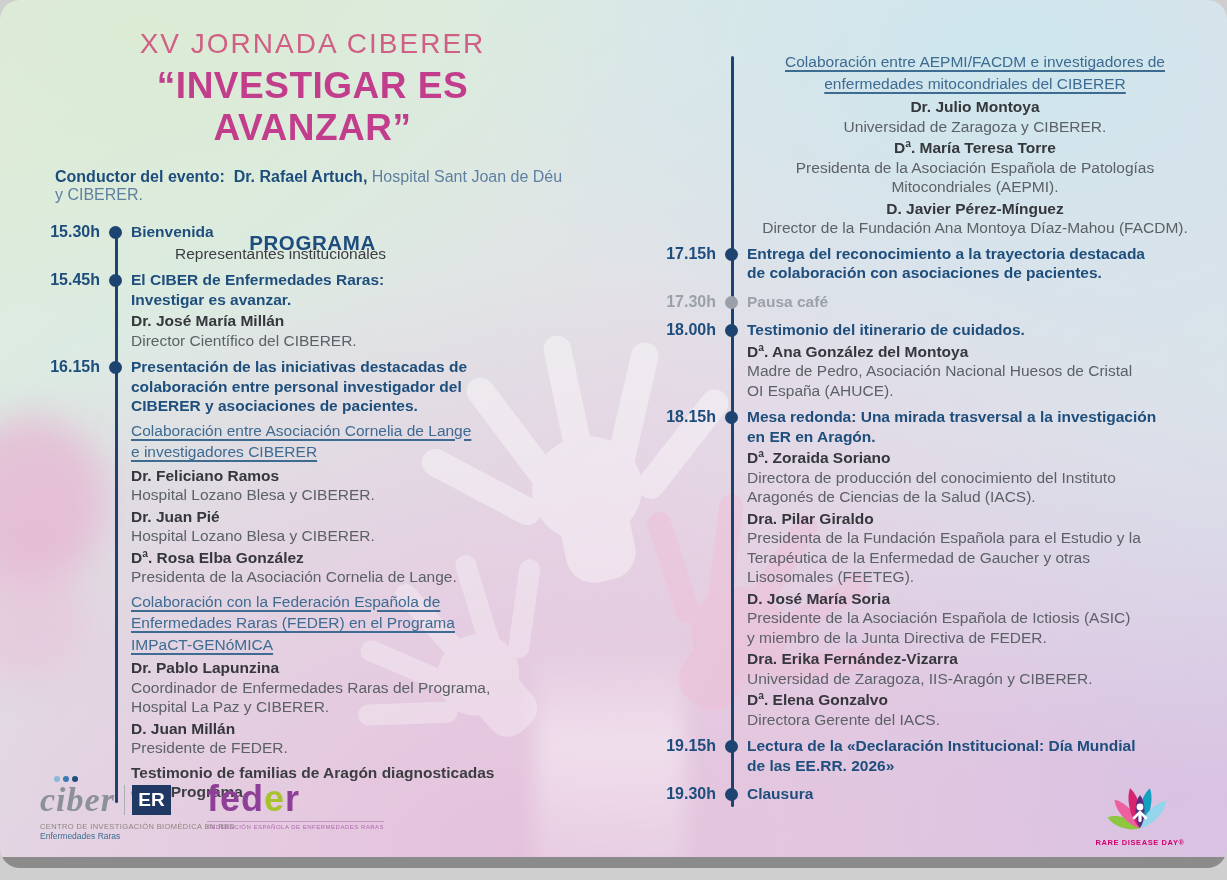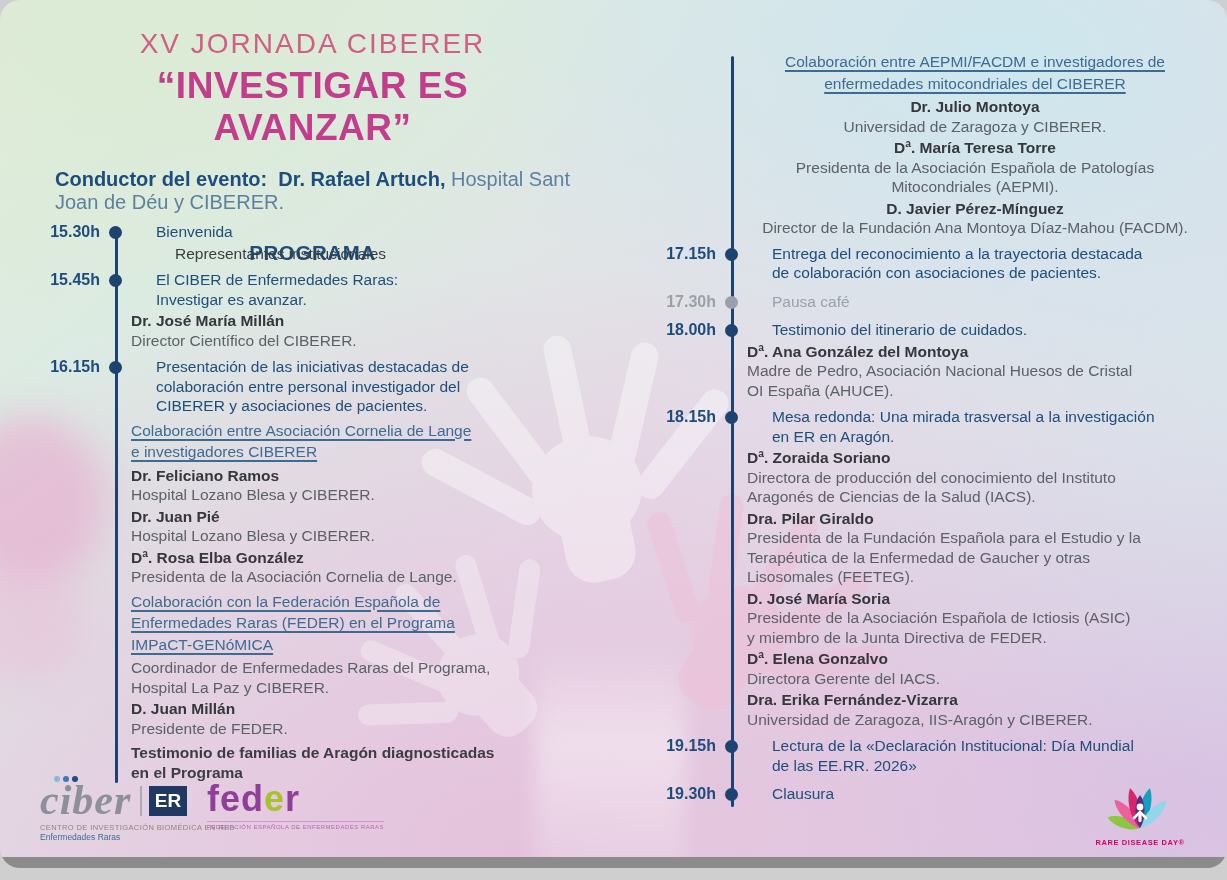--- a/index.html
+++ b/index.html
@@ -23,59 +23,59 @@
   .blob-pink-left  { left:-45px; top:415px; width:150px; height:170px; background: rgba(233,164,204,.55); }
   .blob-pink-left2 { left:-35px; top:560px; width:120px; height:120px; background: rgba(236,186,214,.45); }
   .light-band { position:absolute; left:535px; top:640px; width:150px; height:230px;
     background: linear-gradient(to bottom, rgba(255,255,255,.0), rgba(255,255,255,.42) 45%, rgba(255,255,255,.15));
     filter: blur(10px); pointer-events:none; }
   .wm { position:absolute; left:350px; top:280px; pointer-events:none; }
   
   .header { position:absolute; left:55px; top:28px; width:515px; }
   .event-title { text-align:center; font-size:28px; font-weight:400; letter-spacing:2px; color:#d05f86; }
   .event-slogan { text-align:center; font-size:37px; font-weight:800; letter-spacing:.5px; color:#c23e8c; margin-top:5px; }
-  .conductor { margin-top:19px; font-size:20px; color:#1d4d7c; }
+  .conductor { margin-top:19px; font-size:16px; color:#1d4d7c; }
   .conductor b { font-weight:700; color:#1d4d7c; }
   .conductor .aff { font-weight:400; color:#5e80a0; }
   .program-heading { margin-top:27px; text-align:center; font-size:20.5px; font-weight:700; letter-spacing:.6px; color:#1d4d7c; }
   
   .col { position:absolute; font-size:15.5px; line-height:19.5px; z-index:2; }
   .col-left  { left:36px;  top:222px; width:482px; }
   .col-right { left:655px; top:47px;  width:548px; }
   .vline { position:absolute; width:3px; background:#1d4470; border-radius:2px; top:9px; bottom:6px; }
   .col-left  .vline { left:79px; }
   .col-right .vline { left:76px; }
   .session { display:flex; align-items:flex-start; margin-bottom:7px; position:relative; }
   .time { flex:none; text-align:right; font-weight:700; font-size:16px; color:#1d4d7c; padding-top:0; }
   .col-left  .time { width:64px; }
   .col-right .time { width:61px; }
   .dotcell { flex:none; width:31px; display:flex; justify-content:center; padding-top:4px; }
   .dot { width:13px; height:13px; border-radius:50%; background:#1d4470; }
   .dot--muted { background:#99a0a9; }
   .content { flex:1; min-width:0; }
   .intro { margin-left:92px; margin-bottom:6px;text-align:center; }
-  .tt { font-weight:400; color:#1e4e7c; white-space:pre-line; margin-bottom:2px;margin-left:25px; }
+  .tt { font-weight:700; color:#1e4e7c; white-space:pre-line; margin-bottom:2px; }
   .tt--muted { color:#9ba1a9; }
   .time--muted { color:#9ba1a9; }
   .subtitle { color:#3b3d42; white-space:pre-line;margin-left:44px; }
   .link { color:#3d6b92; white-space:pre-line; line-height:21.5px; margin:4px 0 3px;
           text-decoration:underline; text-underline-offset:3px; text-decoration-thickness:1.5px; cursor:pointer; }
   .speaker { margin-top:2px; }
   .name { font-weight:700; color:#35373c; }
   .role { color:#5c6167; white-space:pre-line; }
   .note { font-weight:700; color:#3b3d42; white-space:pre-line; margin-top:5px; }
   
   .logo-ciber { position:absolute; left:40px; top:783px; z-index:2; }
   .ciber-row { display:flex; align-items:center; }
   .ciber-word-wrap { position:relative; }
   .ciber-dots { position:absolute; left:14px; top:-7px; display:flex; gap:3px; }
   .cd { width:6px; height:6px; border-radius:50%; }
   .cd1{ background:#8bb9d8; } .cd2{ background:#3c78b4; } .cd3{ background:#1f4e79; }
   .ciber-word { font-family:"Liberation Serif", serif; font-style:italic; font-weight:700;
-                font-size:42px; color:#8b909a; letter-spacing:1px; line-height:34px; }
+                font-size:34px; color:#8b909a; letter-spacing:1px; line-height:34px; }
   .ciber-sep { width:1.5px; height:30px; background:#a9adb5; margin:0 7px 0 9px; }
   .ciber-er { background:#1f3864; color:#ffffff; font-weight:700; font-size:19px;
               padding:4px 6px; line-height:22px; }
   .ciber-cap1 { margin-top:5px; font-size:7.5px; letter-spacing:.4px; color:#8c857f; }
   .ciber-cap2 { font-size:8.5px; color:#3c6e91; }
   .logo-feder { position:absolute; left:207px; top:779px; z-index:2; }
   .feder-word { font-size:36px; font-weight:800; line-height:40px; letter-spacing:1px; color:#8e3f97; }
   .fl-green { color:#a6c32e; }
   .feder-cap { margin-top:2px; font-size:6px; letter-spacing:.5px; color:#b06ab0; border-top:1px solid rgba(142,63,151,.35); padding-top:2px; }
   .logo-rdd { position:absolute; left:1092px; top:770px; width:96px; text-align:center; z-index:2; }
@@ -177,20 +177,21 @@
           <div class="role">Hospital Lozano Blesa y CIBERER.</div>
         </div>
         <div class="speaker">
           <div class="name">Dª. Rosa Elba González</div>
           <div class="role">Presidenta de la Asociación Cornelia de Lange.</div>
         </div>
         <div class="link">Colaboración con la Federación Española de
 Enfermedades Raras (FEDER) en el Programa
 IMPaCT-GENóMICA</div>
         <div class="speaker">
+          <div class="name">Dr. Pablo Lapunzina</div>
           <div class="role">Coordinador de Enfermedades Raras del Programa,
 Hospital La Paz y CIBERER.</div>
         </div>
         <div class="speaker">
           <div class="name">D. Juan Millán</div>
           <div class="role">Presidente de FEDER.</div>
         </div>
         <div class="note">Testimonio de familias de Aragón diagnosticadas
 en el Programa</div>
       </div>
@@ -272,26 +273,26 @@
           <div class="role">Presidenta de la Fundación Española para el Estudio y la
 Terapéutica de la Enfermedad de Gaucher y otras
 Lisosomales (FEETEG).</div>
         </div>
         <div class="speaker">
           <div class="name">D. José María Soria</div>
           <div class="role">Presidente de la Asociación Española de Ictiosis (ASIC)
 y miembro de la Junta Directiva de FEDER.</div>
         </div>
         <div class="speaker">
+          <div class="name">Dra. Erika Fernández-Vizarra</div>
+          <div class="role">Universidad de Zaragoza, IIS-Aragón y CIBERER.</div>
+        </div>
+        <div class="speaker">
           <div class="name">Dª. Elena Gonzalvo</div>
           <div class="role">Directora Gerente del IACS.</div>
-        </div>
-        <div class="speaker">
-          <div class="name">Dra. Erika Fernández-Vizarra</div>
-          <div class="role">Universidad de Zaragoza, IIS-Aragón y CIBERER.</div>
         </div>
       </div>
     </div>
 
     <div class="session">
       <div class="time">19.15h</div>
       <div class="dotcell">
           <span class="dot"></span>
         </div>
       <div class="content">

